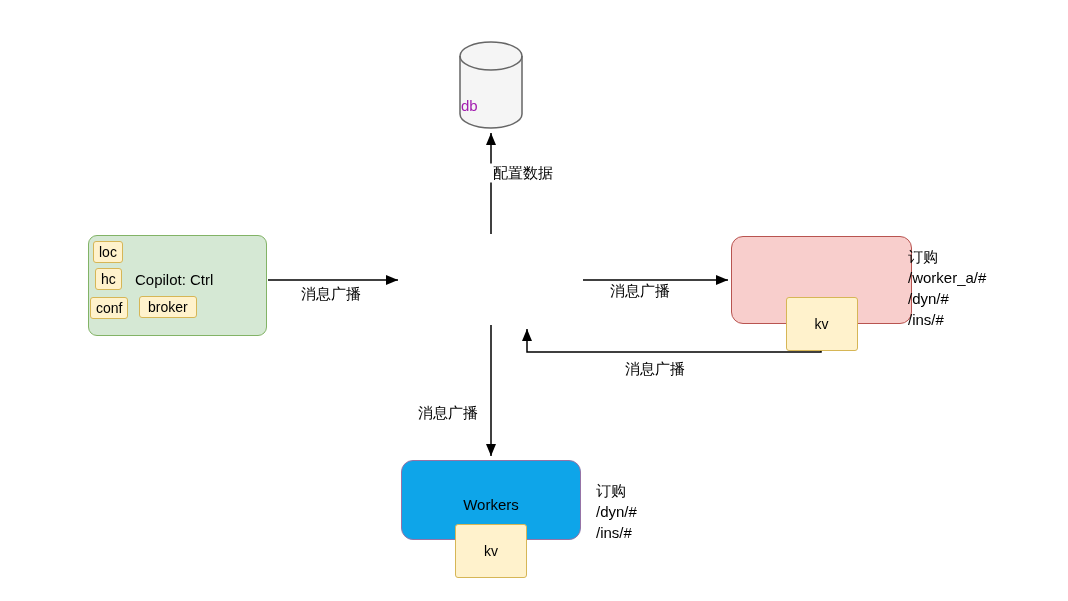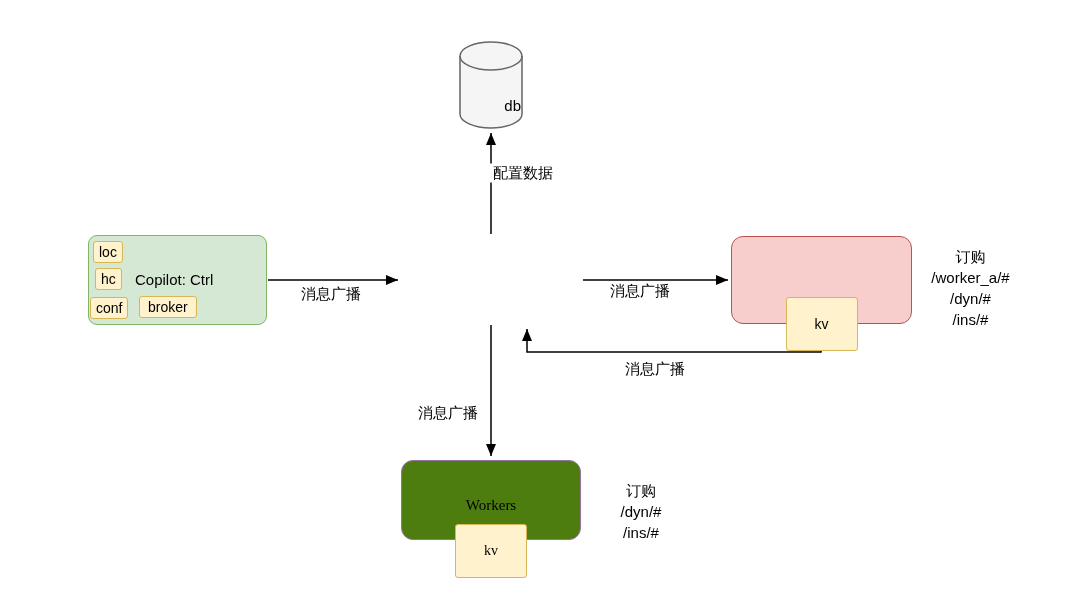--- a/index.html
+++ b/index.html
@@ -3,52 +3,52 @@
 <meta charset="utf-8">
 <style>
   * { margin:0; padding:0; box-sizing:border-box; }
   html,body { background:#ffffff; }
   body { font-family:"Liberation Sans", sans-serif; color:#000; }
   .canvas { position:relative; width:1068px; height:601px; background:#fff; overflow:hidden; }
   .layer  { position:absolute; left:0; top:0; width:1068px; height:601px; }
 
   
   .node { position:absolute; border:1.5px solid; font-size:15px; }
-  .node-ctrl    { left:88px;  top:235px; width:179px; height:90px; background:#d5e8d4; border-color:#82b366; border-radius:9px; }
+  .node-ctrl    { left:88px;  top:235px; width:179px; height:101px; background:#d5e8d4; border-color:#82b366; border-radius:9px; }
   .node-broker  { left:401px; top:236px; width:181px; height:88px; background:#dae8fc; border-color:#6c8ebf; border-radius:12px;
                   display:flex; align-items:center; justify-content:center; }
   .node-agent   { left:731px; top:236px; width:181px; height:88px; background:#f8cecc; border-color:#b85450; border-radius:12px; }
-  .node-workers { left:401px; top:460px; width:180px; height:80px; background:#4d7c0f; border-color:#9673a6; border-radius:12px;font-family:Liberation Serif, serif; }
+  .node-workers { left:401px; top:460px; width:180px; height:80px; background:#0ea5e9; border-color:#9673a6; border-radius:12px; }
 
   
   .tag { position:absolute; background:#fff2cc; border:1px solid #d6b656; border-radius:3px;
          font-size:14px; line-height:20px; padding:0 5px; text-align:center; white-space:nowrap; }
   .tag-loc     { left:4px;  top:5px;  }
   .tag-hc      { left:6px;  top:32px; }
   .tag-conf    { left:1px;  top:61px; }
   .tag-sendmsg { left:50px; top:60px; padding:0 8px; }
   .tag-kv      { left:50%;  transform:translateX(-50%); padding:16px 28px; }
 
   .ctrl-label   { position:absolute; left:38px; top:34px; line-height:20px; white-space:nowrap;margin-left:8px; }
   .center-label { position:absolute; left:0; width:100%; text-align:center; line-height:20px; }
 
   
-  .db-label { position:absolute; left:461px; top:97px; width:60px; text-align:right; font-size:15px; color:#000000; }
+  .db-label { position:absolute; left:461px; top:97px; width:60px; text-align:left; font-size:15px; color:#a21caf; }
 
   
   .edge-label { position:absolute; transform:translate(-50%,-50%); background:#fff; padding:0 3px;
                 font-size:15px; white-space:nowrap; }
   .el-persist  { left:523px; top:173px; }
   .el-config   { left:331px; top:294px; }
   .el-bc-right { left:640px; top:291px; }
   .el-bc-back  { left:655px; top:369px; }
   .el-bc-down  { left:448px; top:413px; }
 
   
-  .sub-block { position:absolute; text-align:center; font-size:15px; line-height:21px; }
+  .sub-block { position:absolute; font-size:15px; line-height:21px; }
   .sub-block span { display:block; }
   .sub-agent   { left:908px; top:246px; width:125px; }
   .sub-workers { left:596px; top:480px; width:90px;  }
 </style>
 </head>
 <body>
 
 <div class="canvas">
 
   <svg class="layer" width="1068" height="601" viewBox="0 0 1068 601">

